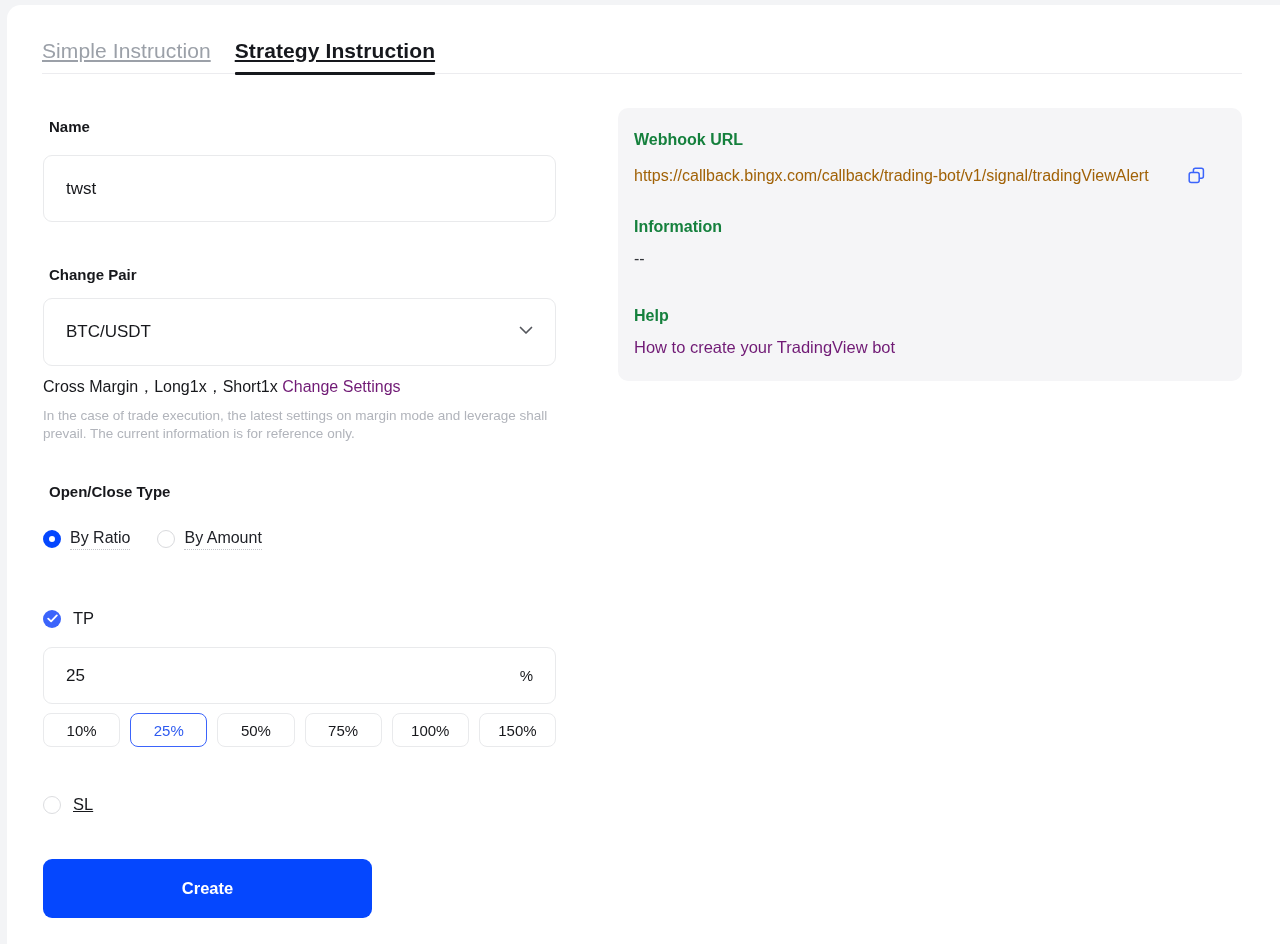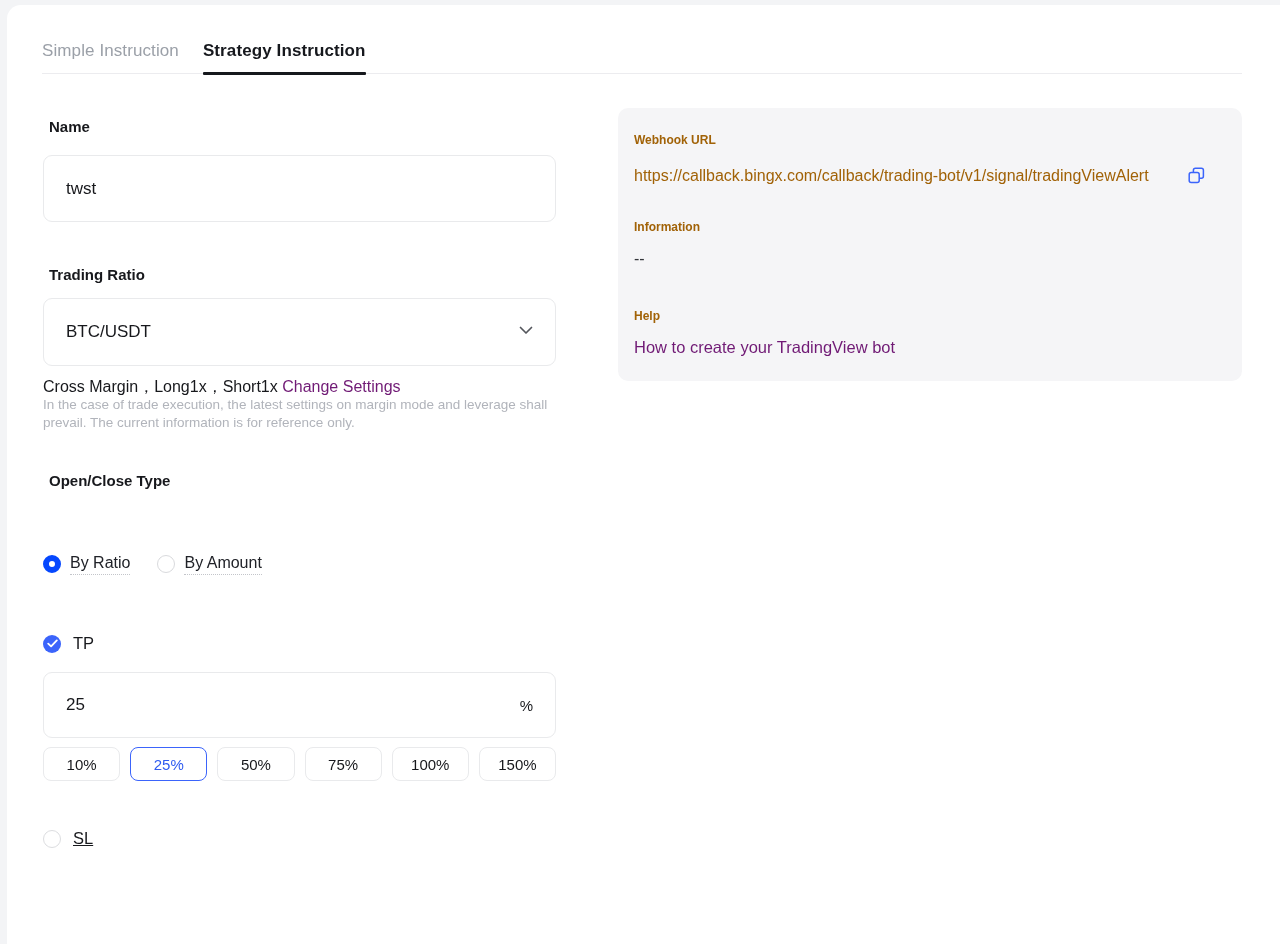--- a/index.html
+++ b/index.html
@@ -17,25 +17,26 @@
     border-top-left-radius:14px;
   }
   
   .tabs {
     display:flex; gap:24px;
     margin:0 38px 0 35px;
     padding-top:36px;
     border-bottom:1px solid #ececef;
   }
   .tab {
-    font-size:17px; line-height:19px;
+    font-size:21px; line-height:19px;
     padding-bottom:13px;
     cursor:pointer;
     position:relative;
     letter-spacing:.1px;
+    text-decoration:underline;
   }
   .tab.inactive { color:#9ba0a8; }
   .tab.active { color:#16181d; font-weight:700; }
   .tab.active::after {
     content:""; position:absolute; left:0; right:0; bottom:-2px;
     height:3px; background:#16181d; border-radius:1px;
   }
   
   .left-col { position:absolute; left:36px; top:113px; width:513px; }
   .field-label {
@@ -61,45 +62,45 @@
     margin-top:14px; height:68px; width:100%;
     border:1px solid #e9eaec; border-radius:9px;
     display:flex; align-items:center; justify-content:space-between;
     padding:0 20px 0 22px;
     font-size:17px; color:#17181c; cursor:pointer;
     background:#fff;
   }
   .margin-line { margin-top:11px; font-size:16px; line-height:19px; color:#17181c; }
   .link { color:#701a75; cursor:pointer; text-decoration:none; }
   .helper-note {
-    font-size:13.5px; line-height:17.5px; color:#b1b4bb;
+    margin-top:11px; font-size:13.5px; line-height:17.5px; color:#b1b4bb;
   }
   .label-oct { margin-top:41px; }
   .radio-row { margin-top:27px; display:flex; gap:27px; }
-  .radio-item { display:flex; align-items:center; gap:9px; cursor:pointer;margin-top:36px; }
+  .radio-item { display:flex; align-items:center; gap:9px; cursor:pointer; }
   .radio-dot {
     width:18px; height:18px; border-radius:50%; background:#fff; flex:none;
   }
   .radio-dot.on { border:6px solid #0547fe; }
   .radio-dot.off { border:1.5px solid #d9dadd; }
   .radio-label {
     font-size:16px; line-height:19px; color:#202228;
     border-bottom:1px dotted #c3c5ca; padding-bottom:2px;
   }
   .check-row { margin-top:59px; display:flex; align-items:center; gap:12px; }
   .check-row.sl { margin-top:48px;text-decoration:underline; }
   .check-circle {
     width:18px; height:18px; border-radius:50%; flex:none;
     display:flex; align-items:center; justify-content:center;
   }
   .check-circle.on { background:#3b64fb; }
   .check-circle.off { border:1.5px solid #dcdde0; background:#fff; }
   .check-label { font-size:16.5px; color:#17181c; }
   .tp-input {
-    margin-top:19px; height:66px; width:100%;
+    margin-top:19px; height:57px; width:100%;
     border:1px solid #e9eaec; border-radius:9px;
     display:flex; align-items:center; justify-content:space-between;
     padding:0 22px;
     background:#fff;
   }
   .tp-input input {
     border:none; outline:none; width:80%;
     font-size:17px; color:#17181c;
     font-family:"Liberation Sans", sans-serif;
   }
@@ -119,21 +120,21 @@
     color:#fff; font-size:16.5px; font-weight:700;
     font-family:"Liberation Sans", sans-serif;
     cursor:pointer; display:block;
   }
   
   .right-panel {
     position:absolute; left:611px; top:103px; width:624px;
     background:#f5f5f7; border-radius:10px;
     padding:23px 24px 24px 16px;
   }
-  .panel-title { font-size:12px; font-weight:700; color:#a16207; line-height:18px; }
+  .panel-title { font-size:16px; font-weight:700; color:#15803d; line-height:18px; }
   .url-row { display:flex; align-items:flex-start; margin-top:13px; }
   .url-text {
     width:545px; font-size:16px; line-height:27px;
     word-break:break-all; color:#a16207;
   }
   .copy-btn { margin-left:9px; margin-top:5px; cursor:pointer; flex:none; }
   .info-title { margin-top:29px; }
   .info-value { margin-top:14px; font-size:16px; color:#33353a; line-height:18px; }
   .help-title { margin-top:39px; }
   .help-link {
@@ -151,21 +152,21 @@
     <div class="tab active">Strategy Instruction</div>
   </div>
 
   <div class="left-col">
 
     <div class="field-label">Name</div>
     <div class="text-input">
       <input type="text" value="twst" style="">
     </div>
 
-    <div class="field-label label-pair">Trading Ratio</div>
+    <div class="field-label label-pair">Change Pair</div>
     <div class="select-box">
       <span>BTC/USDT</span>
       <span>
         <svg width="18" height="18" viewBox="0 0 18 18" fill="none">
           <path d="M3.5 6.5 L9 12 L14.5 6.5" stroke="#54565c" stroke-width="1.7" stroke-linecap="round" stroke-linejoin="round"></path>
         </svg>
       </span>
     </div>
 
     <div class="margin-line">
@@ -207,20 +208,21 @@
       <button class="preset-btn">75%</button>
       <button class="preset-btn">100%</button>
       <button class="preset-btn">150%</button>
     </div>
 
     <div class="check-row sl">
       <span class="check-circle off"></span>
       <span class="check-label">SL</span>
     </div>
 
+    <button class="create-btn">Create</button>
   </div>
 
   <div class="right-panel">
     <div class="panel-title">Webhook URL</div>
     <div class="url-row">
       <div class="url-text">https://callback.bingx.com/callback/trading-bot/v1/signal/tradingViewAlert</div>
       <span class="copy-btn">
         <svg width="17" height="17" viewBox="0 0 17 17" fill="none">
           <rect x="5.4" y="1.2" width="10" height="10" rx="2" stroke="#3b64fb" stroke-width="1.5" fill="none"></rect>
           <rect x="1.2" y="5.4" width="10" height="10" rx="2" stroke="#3b64fb" stroke-width="1.5" fill="#f5f5f7"></rect>

